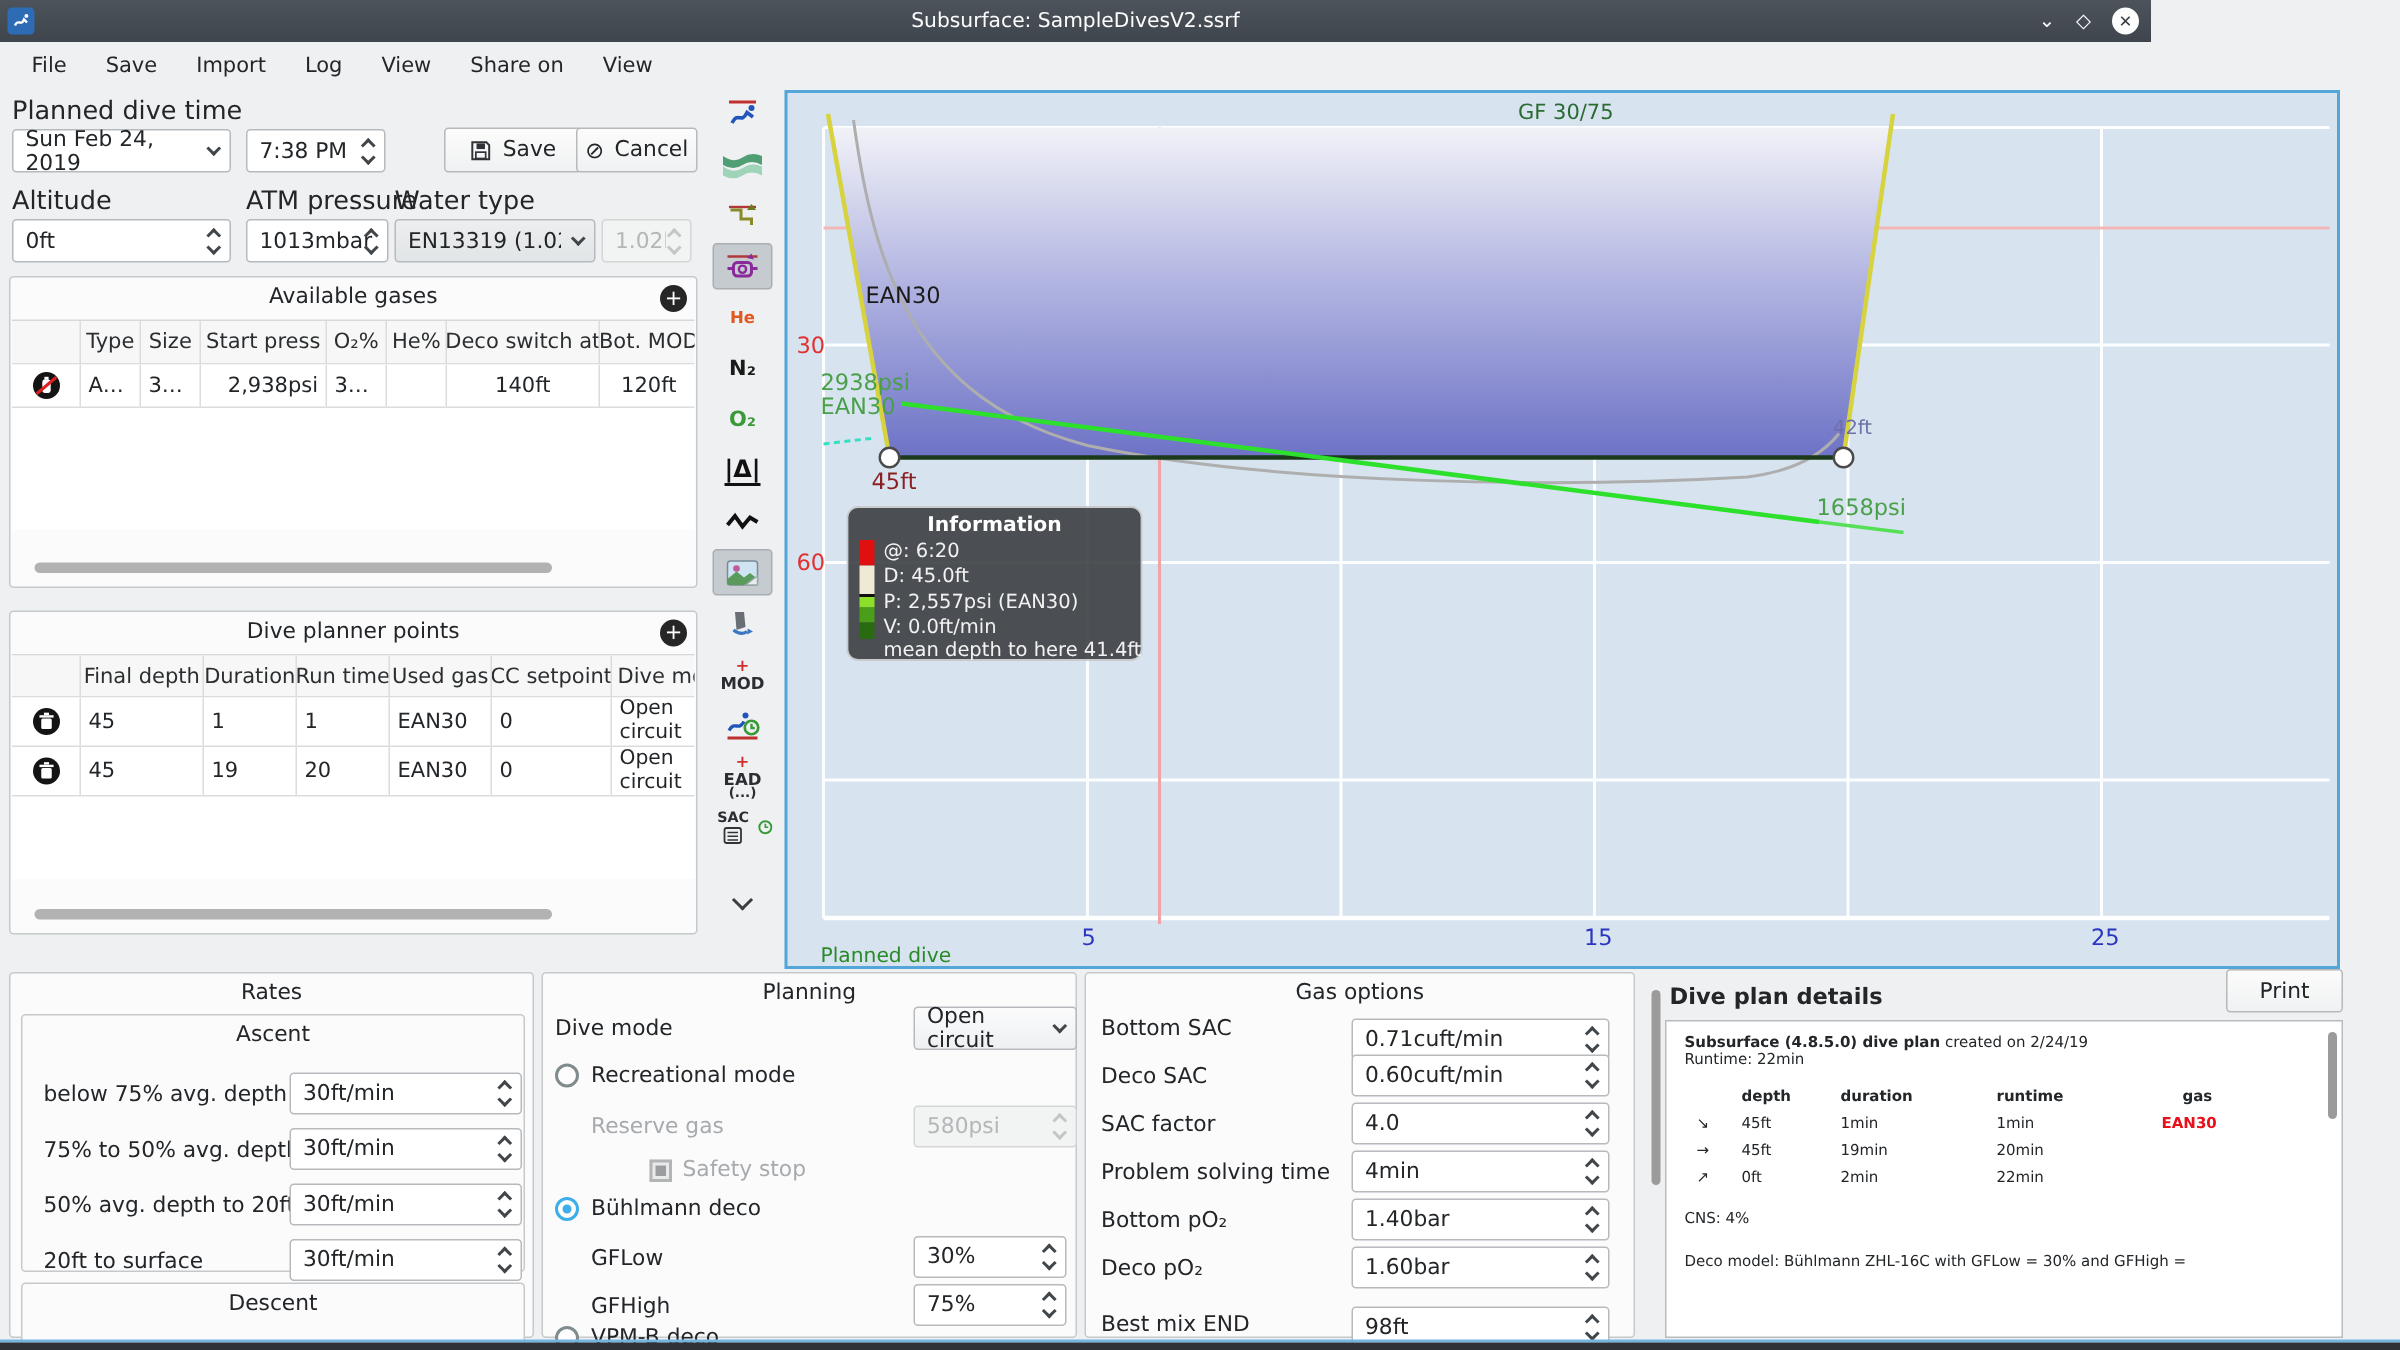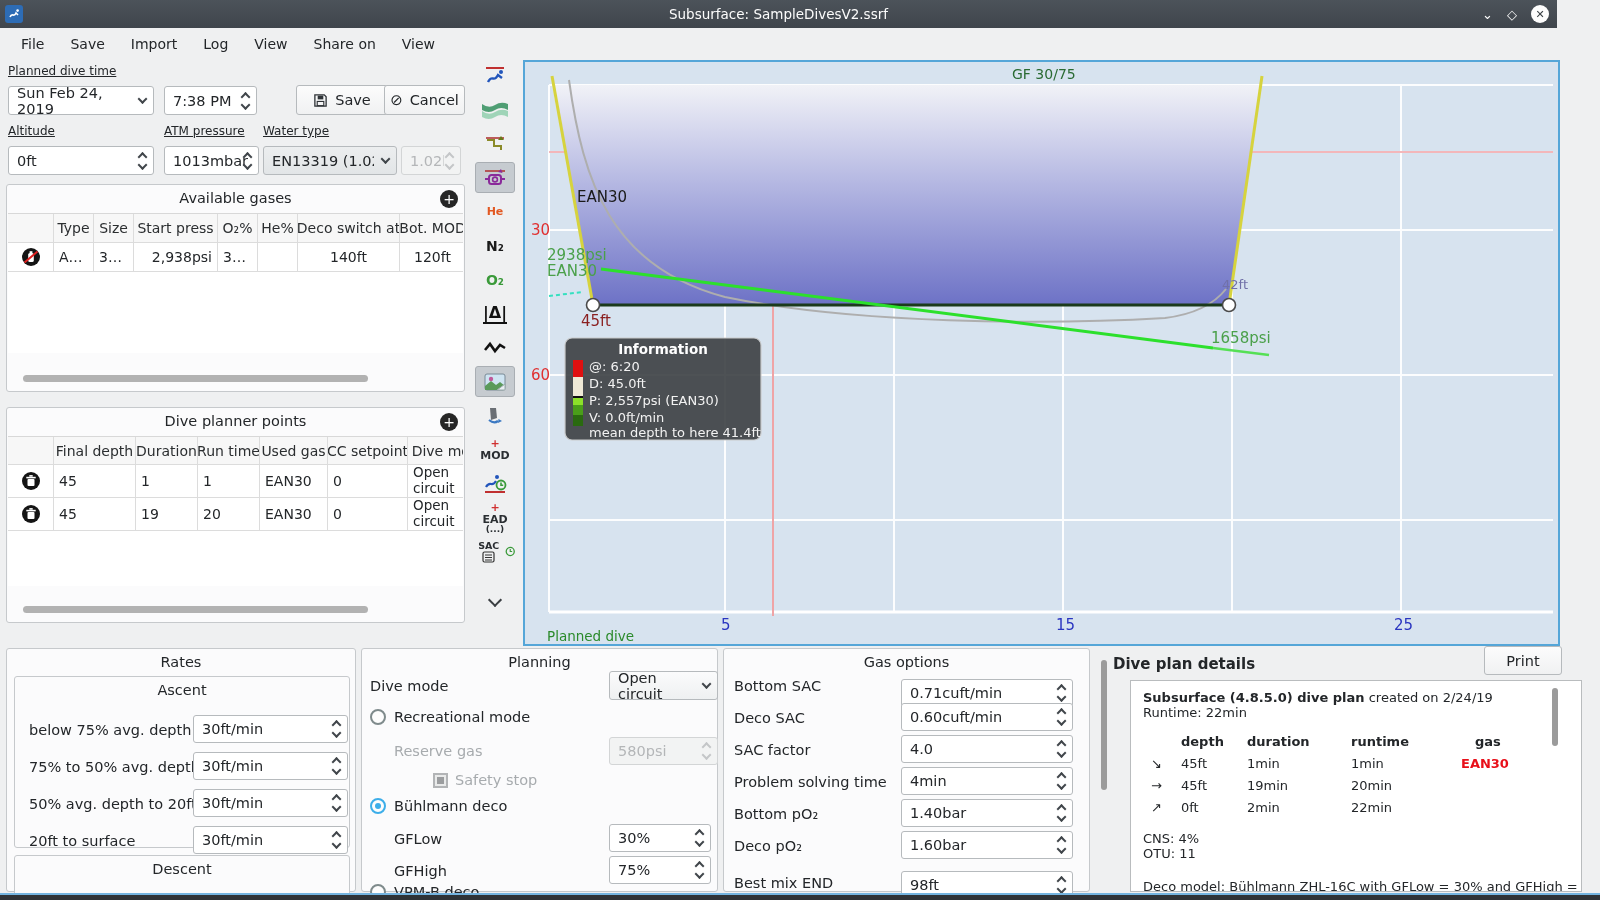--- a/index.html
+++ b/index.html
@@ -1,32 +1,32 @@
 <!DOCTYPE html>
 <html><head>
 <meta charset="utf-8">
 <style>
   * { margin:0; padding:0; box-sizing:border-box; }
   body { font-family:"DejaVu Sans","Liberation Sans",sans-serif; }
   #root { position:relative; width:1600px; height:900px; background:#eff0f1; overflow:hidden; font-size:14px; color:#232629; }
 
   
-  .titlebar { position:absolute; left:0; top:0; width:1557px; height:28px; background:linear-gradient(#4c535a,#3f454c); display:flex; align-items:center; color:#fcfcfc; font-size:13.5px; }
+  .titlebar { position:absolute; left:0; top:0; width:1434px; height:28px; background:linear-gradient(#4c535a,#3f454c); display:flex; align-items:center; color:#fcfcfc; font-size:13.5px; }
   .app-icon { width:18px; height:18px; margin-left:5px; background:#2d6cb5; border-radius:3px; display:flex; align-items:center; justify-content:center; }
   .win-title { position:absolute; left:0; right:0; text-align:center; pointer-events:none; }
   .win-controls { position:absolute; right:8px; top:0; height:28px; display:flex; align-items:center; gap:14px; }
   .wc { color:#fff; font-size:13px; cursor:default; }
   .wc-close { width:18px; height:18px; background:#fdfdfd; color:#3a4045; border-radius:50%; display:flex; align-items:center; justify-content:center; font-size:11px; font-weight:bold; }
 
   
   .menubar { position:absolute; left:0; top:28px; width:1600px; height:31px; background:#eff0f1; display:flex; align-items:center; padding-left:8px; }
   .menu-item { padding:5px 13px; font-size:14px; color:#232629; }
 
   
-  .label { font-size:12px; color:#232629;text-decoration:underline; }
+  .label { font-size:17px; color:#232629; }
   .spin, .combo, .btn { position:absolute; height:29px; background:#fff; border:1px solid #b6babd; border-radius:3px; display:flex; align-items:center; font-size:14.5px; color:#232629; }
   .spin { padding:0 20px 0 8px; }
   .combo { padding:0 22px 0 8px; background:linear-gradient(#fbfbfc,#eef0f1); }
   .btn { justify-content:center; gap:7px; background:linear-gradient(#fcfcfc,#f0f1f2); padding:0 10px; }
   .arrows { position:absolute; right:7px; top:50%; transform:translateY(-50%); display:flex; flex-direction:column; align-items:center; gap:4px; }
   .chv { display:block; width:7px; height:7px; border:solid #41464b; border-width:2px 2px 0 0; }
   .chv.up { transform:rotate(-45deg); }
   .chv.dn { transform:rotate(135deg); margin-top:-3px; }
   .combo .chv.dn { margin-top:-4px; }
   .disabled { background:#f2f3f3 !important; color:#b4b6b8 !important; border-color:#d3d5d6 !important; }
@@ -58,21 +58,21 @@
   .chart-panel { position:absolute; left:523px; top:60px; width:1037px; height:586px; background:#d7e3ef; border:2px solid #55a6d8; }
 
   
   .brow-label { position:absolute; font-size:14.5px; color:#232629; }
   .radio { position:absolute; width:16px; height:16px; border:2px solid #7f8b8c; border-radius:50%; background:#fdfdfd; }
   .radio.checked { border-color:#3daee9; }
   .radio.checked::after { content:""; position:absolute; left:3px; top:3px; width:6px; height:6px; border-radius:50%; background:#3daee9; }
   .checkbox { position:absolute; width:15px; height:15px; border:2px solid #b2b4b6; background:#e9eaea; }
   .checkbox::after { content:""; position:absolute; left:2px; top:2px; width:7px; height:7px; background:#9b9d9f; }
 
-  .plan-box { position:absolute; left:1110px; top:680px; width:452px; height:212px; background:#fff; border:1px solid #b9bcbe; padding:9px 12px; font-size:13px; overflow:hidden;margin-left:20px; }
+  .plan-box { position:absolute; left:1110px; top:680px; width:452px; height:212px; background:#fff; border:1px solid #b9bcbe; padding:9px 12px; font-size:10px; overflow:hidden; }
   .plan-tbl { display:grid; grid-template-columns:30px 66px 104px 110px 90px; row-gap:7px; margin:14px 0 0 8px; }
   .plan-tbl .b { font-weight:bold; }
   .red-gas { color:#e8101a; font-weight:bold; }
 
   .vscroll { position:absolute; width:6px; background:#9b9b9b; border-radius:3px; }
   .bottom-edge { position:absolute; left:0; top:893px; width:1600px; height:2px; background:#74b4e0; }
   .bottom-strip { position:absolute; left:0; top:895px; width:1600px; height:5px; background:#2f3337; }
 </style>
 </head>
 <body>
@@ -604,20 +604,19 @@
       <span>20min</span>
       <span></span>
 
       <span>↗</span>
       <span>0ft</span>
       <span>2min</span>
       <span>22min</span>
       <span></span>
     </div>
     <div style="margin-top:16px;">CNS: 4%</div>
-    <div>OTU: 11</div>
     <div style="margin-top:18px;white-space:nowrap;">Deco model: Bühlmann ZHL-16C with GFLow = 30% and GFHigh =</div>
   </div>
   <div class="vscroll" style="left:1552px;top:688px;height:58px;"></div>
 
   <div class="bottom-edge"></div>
   <div class="bottom-strip"></div>
 </div>
 
 </body></html>

